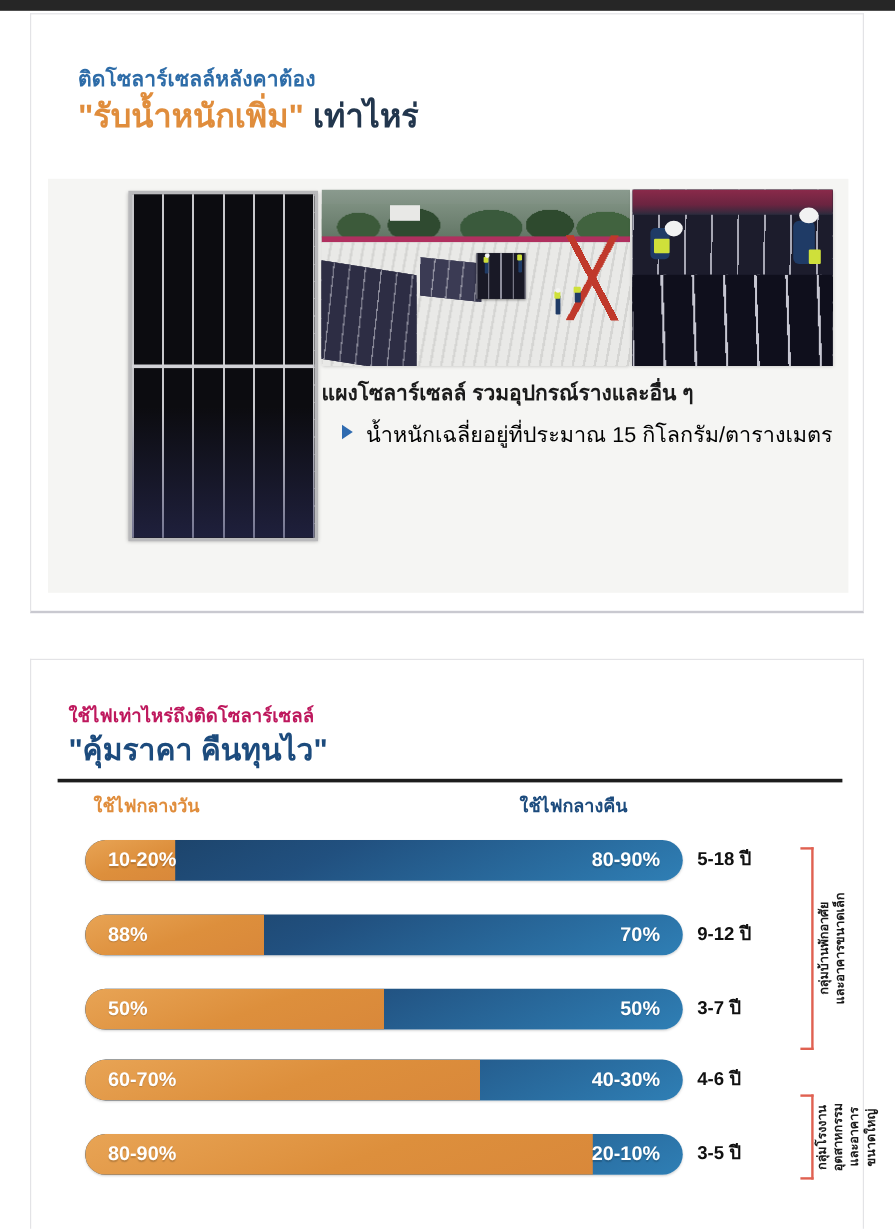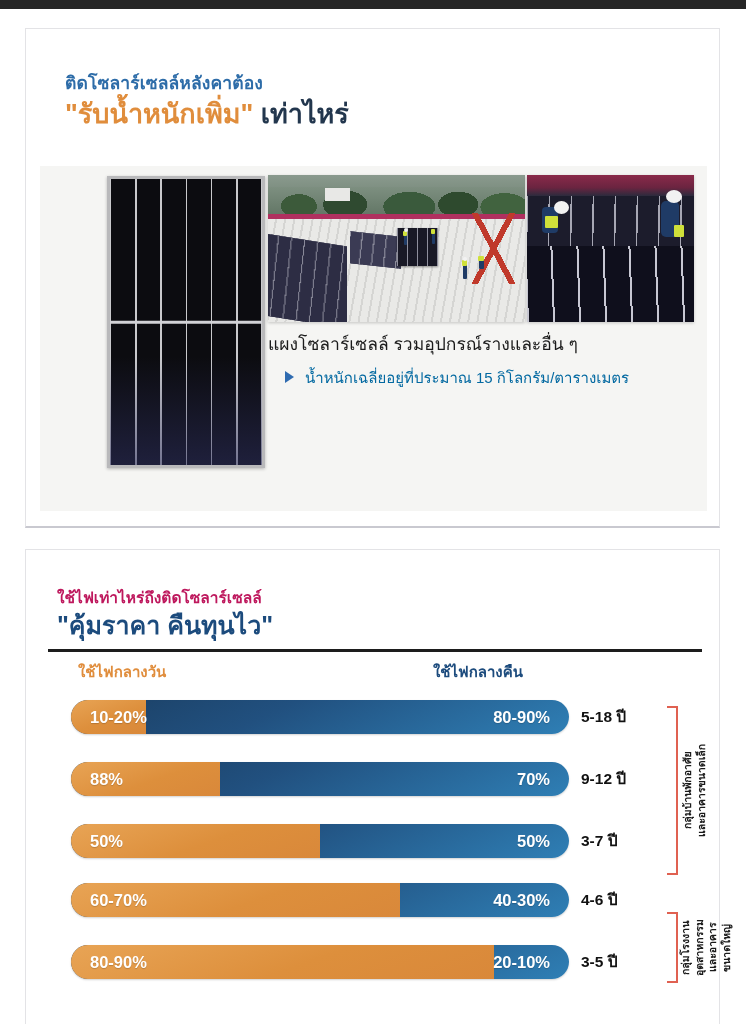--- a/index.html
+++ b/index.html
@@ -12,21 +12,21 @@
   #root { position: relative; width: 746px; height: 1024px; background: #ffffff; }
 
   
   .topbar {
     position: absolute; left: 0; top: 0; width: 746px; height: 9px;
     background: #262626;
   }
 
   
   .card1 {
-    position: absolute; left: 25px; top: 28px; width: 695px; height: 500px;
+    position: absolute; left: 25px; top: 11px; width: 695px; height: 500px;
     background: #ffffff;
     border: 1px solid #e3e3e6;
     border-bottom: 2px solid #c9c9d0;
   }
   .hero-head { padding: 44px 0 0 39px; }
   .hero-line1 {
     font-size: 17.5px; font-weight: bold; color: #2d6ca8;
     letter-spacing: .1px; line-height: 1.25;
   }
   .hero-line2 {
@@ -124,32 +124,32 @@
   .ins-top { position:absolute; left:0; top:0; width:100%; height:14%;
     background: linear-gradient(to bottom,#8a2a4a,#6b2440 60%,#2b2b3d 100%); }
   .ins-lowpanel { position:absolute; left:0; bottom:0; width:100%; height:52%;
     background:
       repeating-linear-gradient(88deg,#c7c7d2 0 2px,#0f0f1c 2px 26px),
       repeating-linear-gradient(to bottom,#b6b6c4 0 2px,#0c0c18 2px 22px),
       #0e0e1b; }
 
   .body-caption {
     position: absolute; left: 228px; top: 164px;
-    font-size: 17.5px; font-weight: normal; color: #1b1b1b; white-space: nowrap;
+    font-size: 17.5px; font-weight: bold; color: #1b1b1b; white-space: nowrap;
   }
   .bullets { position: absolute; left: 245px; top: 200px; width: 420px; }
   .bullet { display: flex; align-items: flex-start; margin-bottom: 14px; }
   .bullet-arrow {
     flex: 0 0 auto; margin-right: 11px; margin-top: 5px;
     width: 0; height: 0;
     border-top: 6px solid transparent;
     border-bottom: 6px solid transparent;
     border-left: 9px solid #2f6bb0;
   }
-  .bullet-text { font-size: 15px; color: #0369a1; line-height: 1.55; }
+  .bullet-text { font-size: 18px; color: #000000; line-height: 1.55; }
 
   
   .card2 {
     position: absolute; left: 25px; top: 549px; width: 695px; height: 478px;
     background: #ffffff;
     border-left: 1px solid #e3e3e6;
     border-right: 1px solid #e3e3e6;
     border-top: 1px solid #e3e3e6;
   }
   .chart-head { padding: 38px 0 0 31px; }

